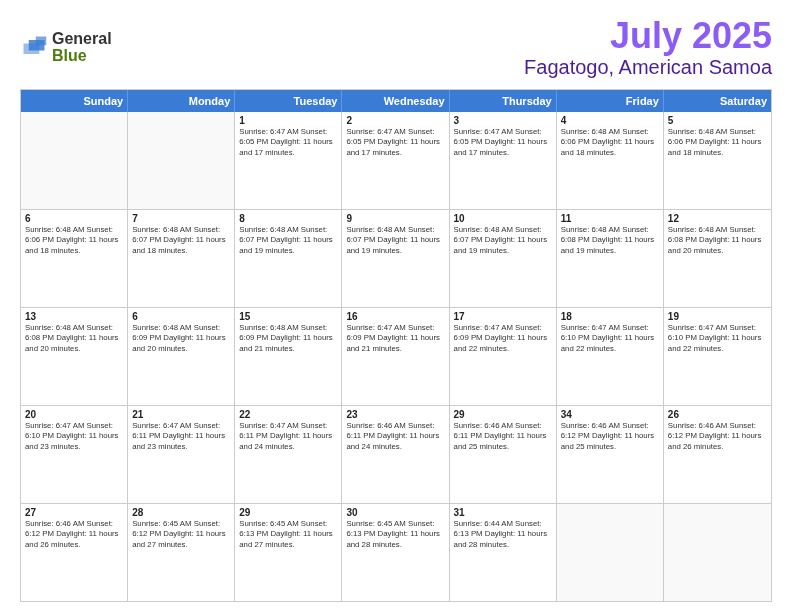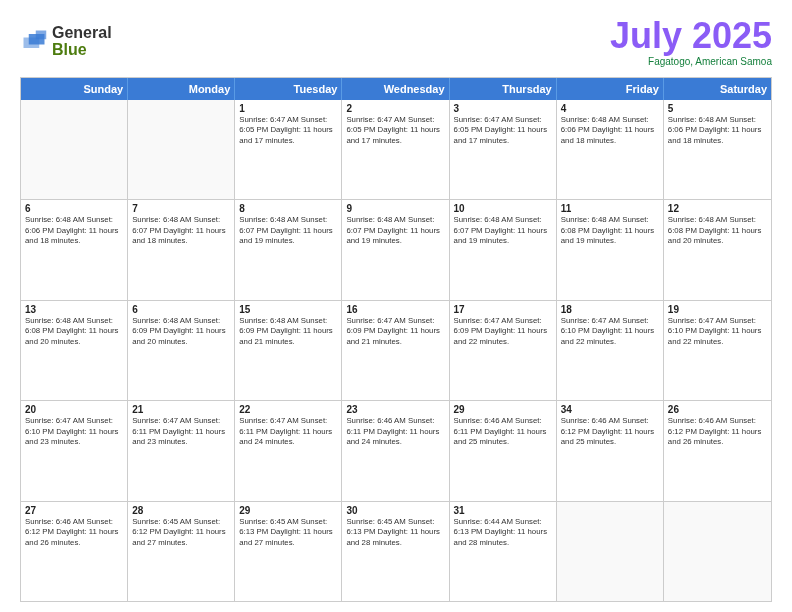--- a/index.html
+++ b/index.html
@@ -50,22 +50,22 @@
     .title-block {
       text-align: right;
     }
     .month-title {
       font-size: 36px;
       font-weight: bold;
       color: #8b5cf6;
       line-height: 1.1;
     }
     .subtitle {
-      font-size: 10px;
-      color: #15803d;
+      font-size: 20px;
+      color: #4c1d95;
     }
     .calendar {
       flex: 1;
       display: flex;
       flex-direction: column;
       border: 1px solid #ccc;
     }
     .cal-header-row {
       display: grid;
       grid-template-columns: repeat(7, 1fr);

